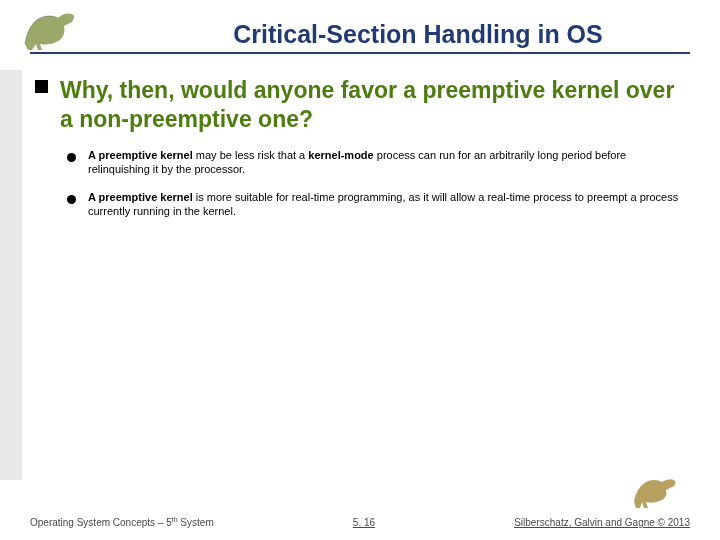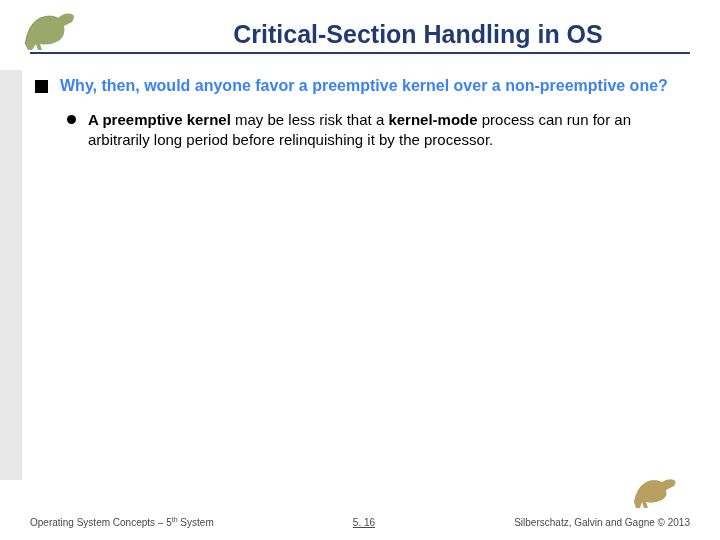--- a/index.html
+++ b/index.html
@@ -63,60 +63,60 @@
   }
   .sq {
     width: 13px;
     height: 13px;
     background: #000;
     flex: 0 0 13px;
     margin-top: 4px;
     margin-right: 12px;
   }
   .lvl1-text {
-    font-size: 16px;
+    font-size: 23px;
     font-weight: bold;
-    color: #3b82f6;
+    color: #4d7c0f;
     line-height: 1.25;
   }
   .lvl2 {
     display: flex;
     margin-left: 32px;
     margin-bottom: 14px;
   }
   .dot {
     width: 9px;
     height: 9px;
     border-radius: 50%;
     background: #000;
     flex: 0 0 9px;
     margin-top: 5px;
     margin-right: 12px;
   }
   .lvl2-text {
-    font-size: 15px;
+    font-size: 11px;
     color: #000;
     line-height: 1.3;
   }
   .lvl2-text b { font-weight: bold; }
   .footer {
     position: absolute;
     bottom: 12px;
     left: 30px;
     width: 660px;
     display: flex;
     justify-content: space-between;
     align-items: flex-end;
     font-size: 10px;
     color: #4a4a4a;
   }
   .footer-left { }
   .footer-left sup { font-size: 7px; }
   .footer-center { text-align: center; flex: 0 0 auto; text-decoration: underline; }
-  .footer-right { text-align: center; }
+  .footer-right { text-align: center; text-decoration: underline; }
   .dino-bottom {
     position: absolute;
     right: 40px;
     bottom: 30px;
     width: 50px;
     height: 40px;
   }
   .dino-bottom svg { width: 100%; height: 100%; }
 </style>
 </head>
@@ -142,20 +142,26 @@
     <div class="lvl1-text">Why, then, would anyone favor a preemptive kernel over a non-preemptive one?</div>
   </div>
 
   <div class="lvl2">
     <div class="dot"></div>
     <div class="lvl2-text">
       <b>A preemptive kernel</b><span> may be less risk that a </span><b>kernel-mode</b><span> process can run for an arbitrarily long period before relinquishing it by the processor.</span>
     </div>
   </div>
 
+  <div class="lvl2">
+    <div class="dot"></div>
+    <div class="lvl2-text">
+      <b>A preemptive kernel</b><span> is more suitable for real-time programming, as it will allow a real-time process to preempt a process currently running in the kernel.</span><b></b><span></span>
+    </div>
+  </div>
 </div>
 
 <div class="dino-bottom">
   <svg viewBox="0 0 50 40">
     <path d="M4 32 Q6 18 16 12 Q24 8 32 12 Q38 8 44 10 Q47 12 44 16 Q40 18 36 20 Q38 26 32 30 Q24 34 16 32 L18 38 L14 38 L12 32 L10 38 L6 38 Z" fill="#b8a060"></path>
   </svg>
 </div>
 
 <div class="footer">
   <div class="footer-left">

